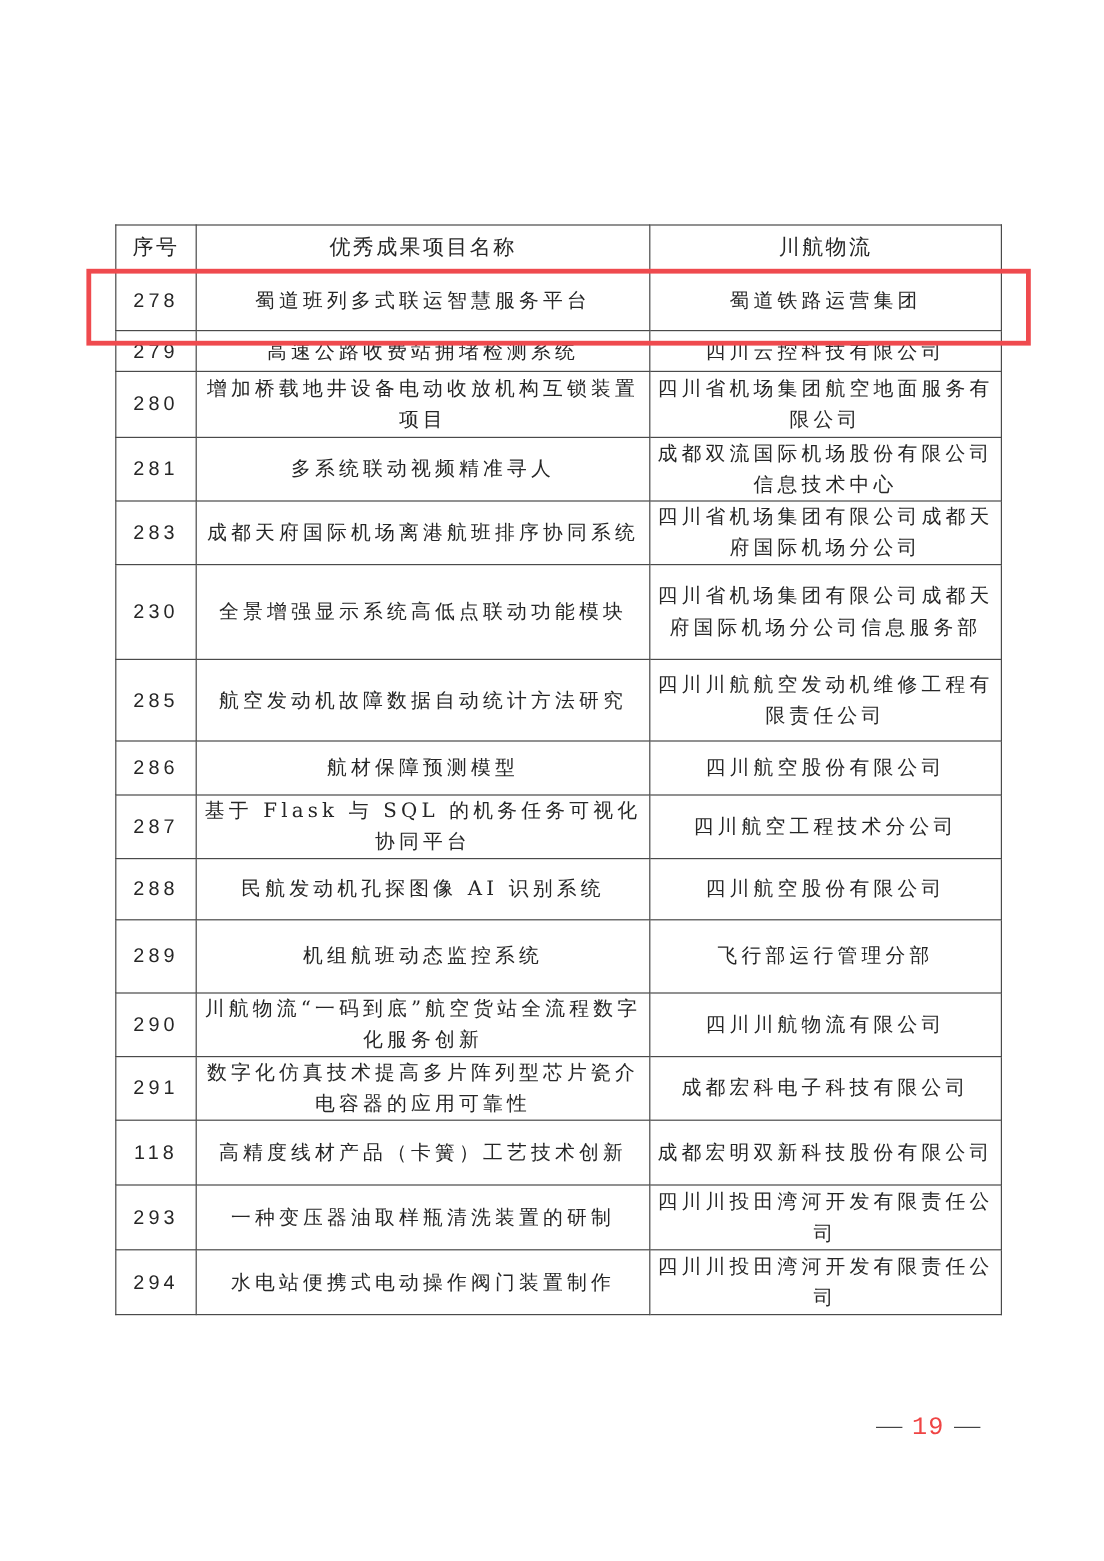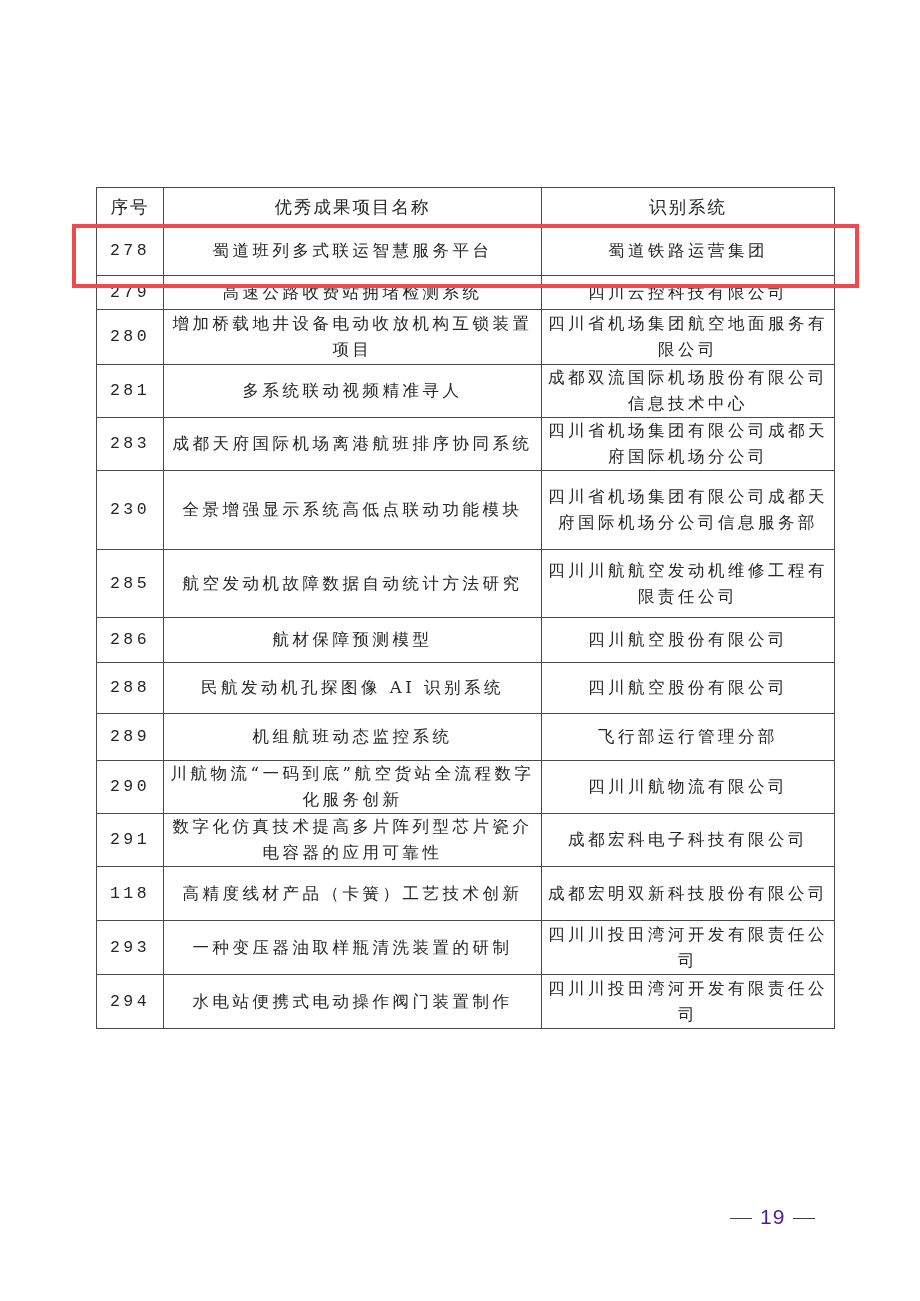--- a/index.html
+++ b/index.html
@@ -30,60 +30,59 @@
     table.award-table th {
       font-family: "DejaVu Sans", "Liberation Sans", sans-serif;
       font-size: 17.5px;
       letter-spacing: 2px;
       height: 37px;
     }
     col.c-no { width: 67px; }
     col.c-name { width: 378px; }
     col.c-unit { width: 293px; }
     td.no {
-      font-family: Liberation Mono, monospace;
+      font-family: Liberation Sans, sans-serif;
       font-weight: bold;
       font-size: 17px;
       letter-spacing: 0;
       padding: 0;
       margin-left: 17px;
     }
     .highlight-box {
       position: absolute;
       left: 72px; top: 207px;
       width: 779px; height: 56px;
       border: 4px solid #ef4a4e;
       pointer-events: none;
     }
     .page-number {
       position: absolute; left: 722px; top: 1162px;
-      font-family: Liberation Sans, sans-serif;
-      font-size: 21px; color: #4c1d95;
+      font-family: Liberation Mono, monospace;
+      font-size: 21px; color: #ef4444;
       letter-spacing: 1px;
       white-space: nowrap;
-      margin-top: 26px;
     }
     .page-number .dash { display: inline-block; width: 22px; height: 1.3px; background: #444; vertical-align: middle; margin: 0 8px; }
   </style>
 </head>
 <body>
 
 <div class="page">
 
   <table class="award-table">
     <colgroup>
       <col class="c-no">
         <col class="c-name">
         <col class="c-unit">
     </colgroup>
     <thead>
       <tr>
         <th>序号</th>
         <th>优秀成果项目名称</th>
-        <th>识别系统</th>
+        <th>川航物流</th>
       </tr>
     </thead>
     <tbody>
       <tr style="height:50px">
         <td class="no">278</td>
         <td>蜀道班列多式联运智慧服务平台</td>
         <td>蜀道铁路运营集团</td>
       </tr>
       <tr style="height:34px">
         <td class="no">279</td>
@@ -113,26 +112,31 @@
       <tr style="height:68px">
         <td class="no">285</td>
         <td>航空发动机故障数据自动统计方法研究</td>
         <td>四川川航航空发动机维修工程有限责任公司</td>
       </tr>
       <tr style="height:45px">
         <td class="no">286</td>
         <td>航材保障预测模型</td>
         <td>四川航空股份有限公司</td>
       </tr>
+      <tr style="height:53px">
+        <td class="no">287</td>
+        <td>基于 Flask 与 SQL 的机务任务可视化协同平台</td>
+        <td>四川航空工程技术分公司</td>
+      </tr>
       <tr style="height:51px">
         <td class="no">288</td>
         <td>民航发动机孔探图像 AI 识别系统</td>
         <td>四川航空股份有限公司</td>
       </tr>
-      <tr style="height:47px">
+      <tr style="height:61px">
         <td class="no">289</td>
         <td>机组航班动态监控系统</td>
         <td>飞行部运行管理分部</td>
       </tr>
       <tr style="height:52px">
         <td class="no">290</td>
         <td>川航物流“一码到底”航空货站全流程数字化服务创新</td>
         <td>四川川航物流有限公司</td>
       </tr>
       <tr style="height:52px">

